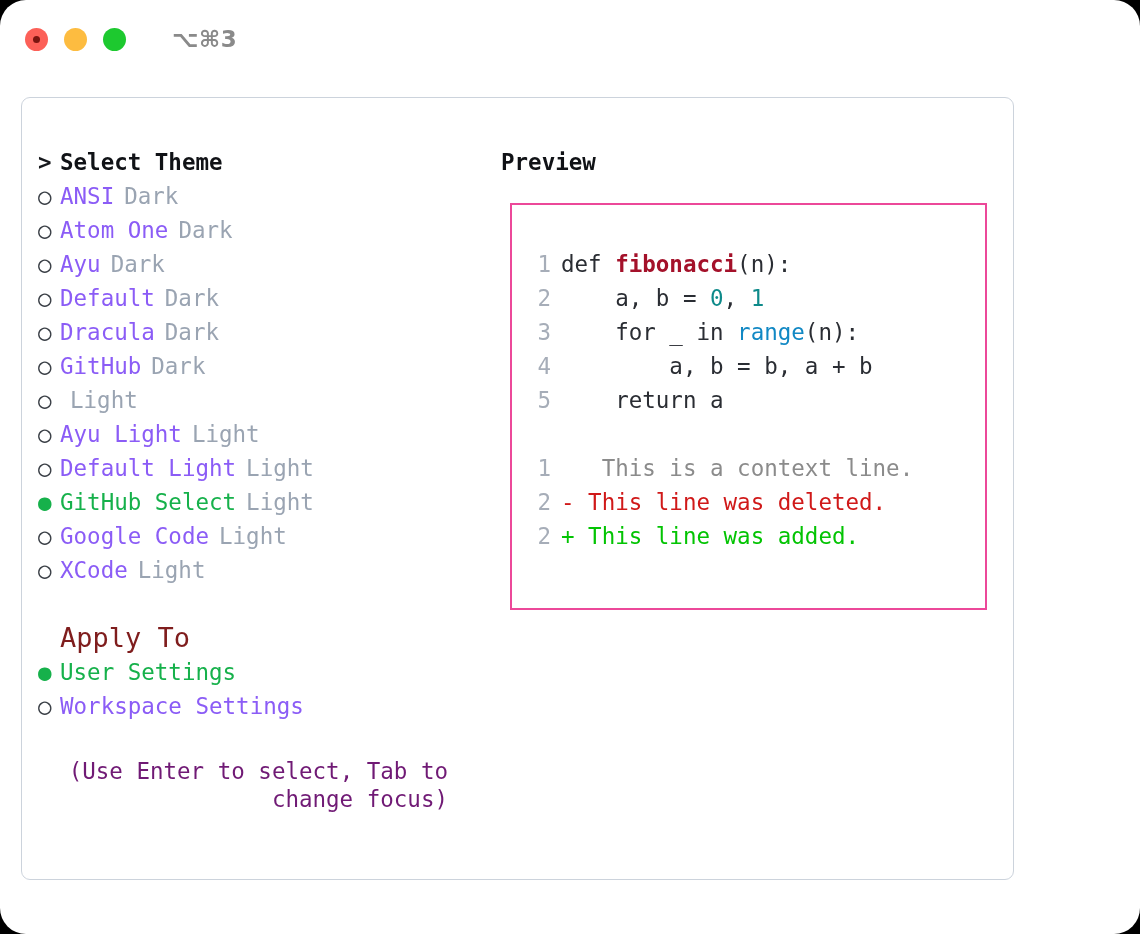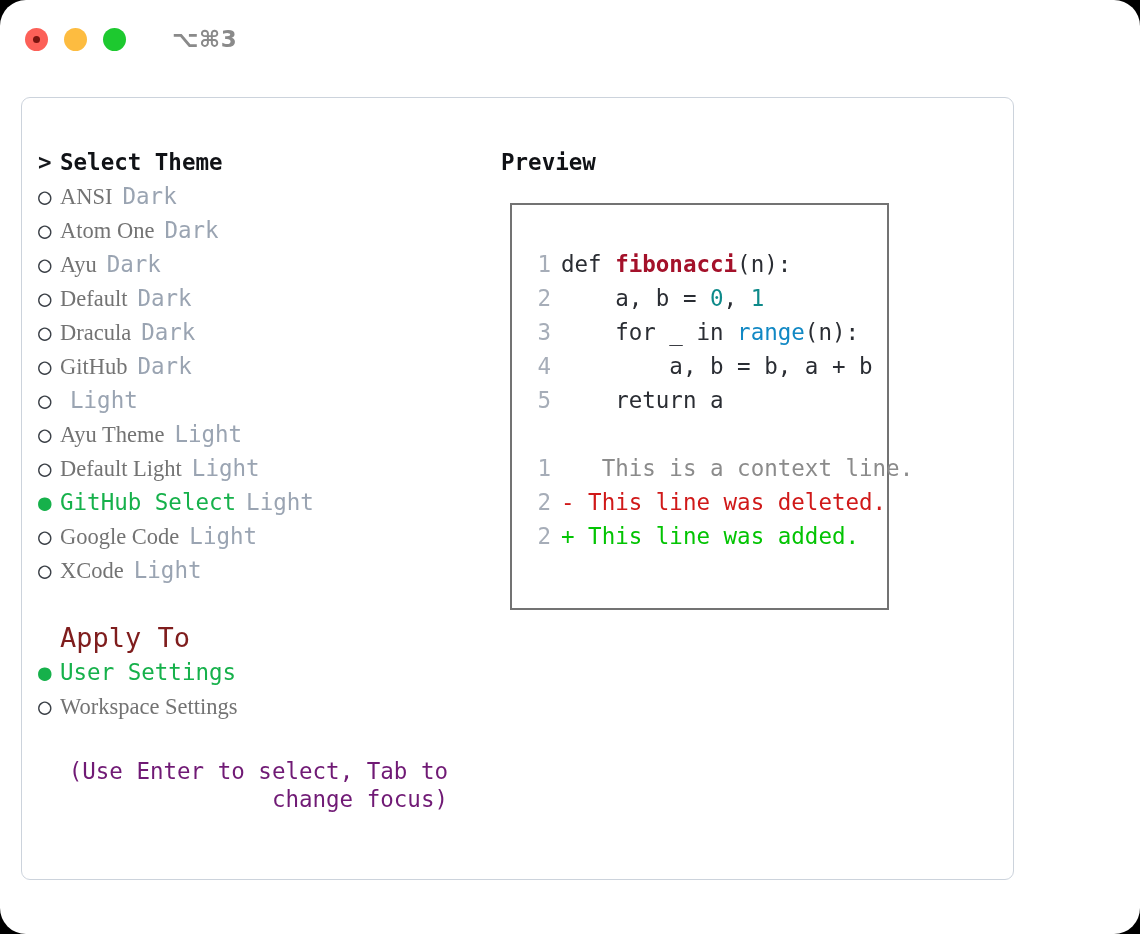--- a/index.html
+++ b/index.html
@@ -101,21 +101,21 @@
     display: inline-block;
     width: 22px;
     flex: 0 0 22px;
     text-align: left;
     font-size: 22.5px;
   }
   .bullet-empty  { color: #3a3f46; }
   .bullet-filled { color: #16b14b; }
   .bullet-caret  { color: #16181c; font-weight: 700; }
 
-  .label       { color: #737373; font-family: Liberation Serif, serif; }
+  .label       { color: #8b5cf6; }
   .label-sel   { color: #16b14b; }
   .label-bold  { color: #101216; font-weight: 700; }
   .variant     { color: #9aa4b2; margin-left: 10px; }
 
   .section-head {
     height: 34px;
     font-size: 27px;
     line-height: 34px;
     color: #7f1d1d;
     padding-left: 22px;
@@ -147,23 +147,23 @@
     line-height: 34px;
     color: #101216;
     font-weight: 700;
     white-space: pre;
   }
 
   #preview-box {
     position: absolute;
     left: 9px;
     top: 58px;
-    width: 379px;
+    width: 477px;
     height: 407px;
-    border: 2px solid #737373;
+    border: 2px solid #ec4899;
     background: #ffffff;
   }
 
   #code-area {
     position: absolute;
     left: 17px;
     top: 42px;
     width: 450px;
     font-size: 22.5px;
     line-height: 34px;
@@ -213,21 +213,21 @@
         </div>
 
         <div id="theme-rows">
             <div class="row"><span class="bullet bullet-empty">○</span><span class="label">ANSI</span><span class="variant">Dark</span></div>
             <div class="row"><span class="bullet bullet-empty">○</span><span class="label">Atom One</span><span class="variant">Dark</span></div>
             <div class="row"><span class="bullet bullet-empty">○</span><span class="label">Ayu</span><span class="variant">Dark</span></div>
             <div class="row"><span class="bullet bullet-empty">○</span><span class="label">Default</span><span class="variant">Dark</span></div>
             <div class="row"><span class="bullet bullet-empty">○</span><span class="label">Dracula</span><span class="variant">Dark</span></div>
             <div class="row"><span class="bullet bullet-empty">○</span><span class="label">GitHub</span><span class="variant">Dark</span></div>
             <div class="row"><span class="bullet bullet-empty">○</span><span class="variant">Light</span></div>
-            <div class="row"><span class="bullet bullet-empty">○</span><span class="label">Ayu Theme</span><span class="variant">Light</span></div>
+            <div class="row"><span class="bullet bullet-empty">○</span><span class="label">Ayu Light</span><span class="variant">Light</span></div>
             <div class="row"><span class="bullet bullet-empty">○</span><span class="label">Default Light</span><span class="variant">Light</span></div>
             <div class="row"><span class="bullet bullet-filled">●</span><span class="label-sel">GitHub Select</span><span class="variant">Light</span></div>
             <div class="row"><span class="bullet bullet-empty">○</span><span class="label">Google Code</span><span class="variant">Light</span></div>
             <div class="row"><span class="bullet bullet-empty">○</span><span class="label">XCode</span><span class="variant">Light</span></div>
           </div>
 
         <div class="spacer-sm"></div>
 
         <div class="section-head">Apply To</div>
 

